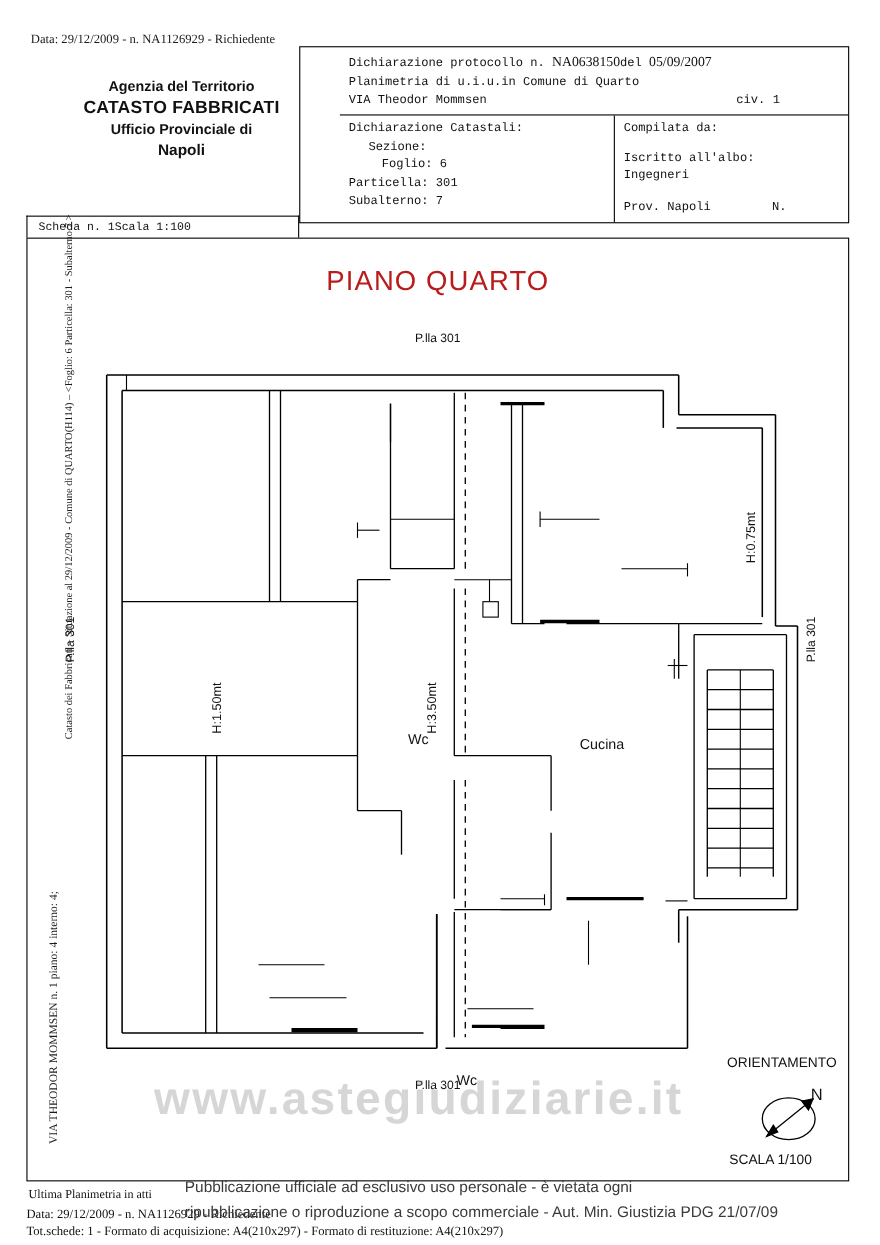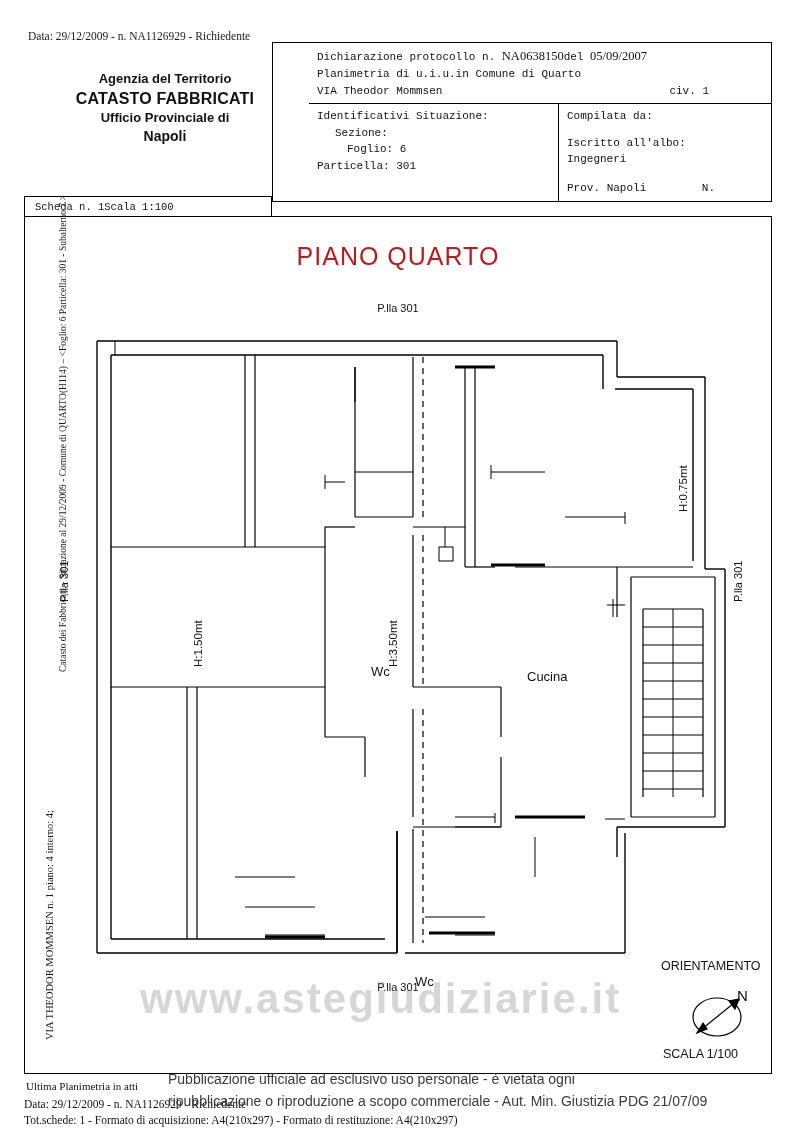--- a/index.html
+++ b/index.html
@@ -287,32 +287,36 @@
         <span class="serif">05/09/2007</span>
       </div>
       <div>Planimetria di u.i.u.in Comune di Quarto</div>
       <div>
         <span>VIA Theodor Mommsen</span>
         <span class="civ"><span>civ.</span> <span>1</span></span>
       </div>
     </div>
     <div class="row2">
       <div class="cellL">
-        <div>Identificativi Situazione:</div>
+        <div>Dichiarazione Catastali:</div>
         <div class="indent1">
           <span>Sezione:</span>
           <span></span>
         </div>
         <div class="indent2">
           <span>Foglio:</span>
           <span>6</span>
         </div>
         <div>
           <span>Particella:</span>
           <span>301</span>
+        </div>
+        <div>
+          <span>Subalterno:</span>
+          <span>7</span>
         </div>
       </div>
       <div class="cellR">
         <div>Compilata da:</div>
         <div class="gap-top">Iscritto all'albo:</div>
         <div>Ingegneri</div>
         <div class="prov-line">
           <span>Prov.</span>
           <span>Napoli</span>
           <span class="n">N.</span>

